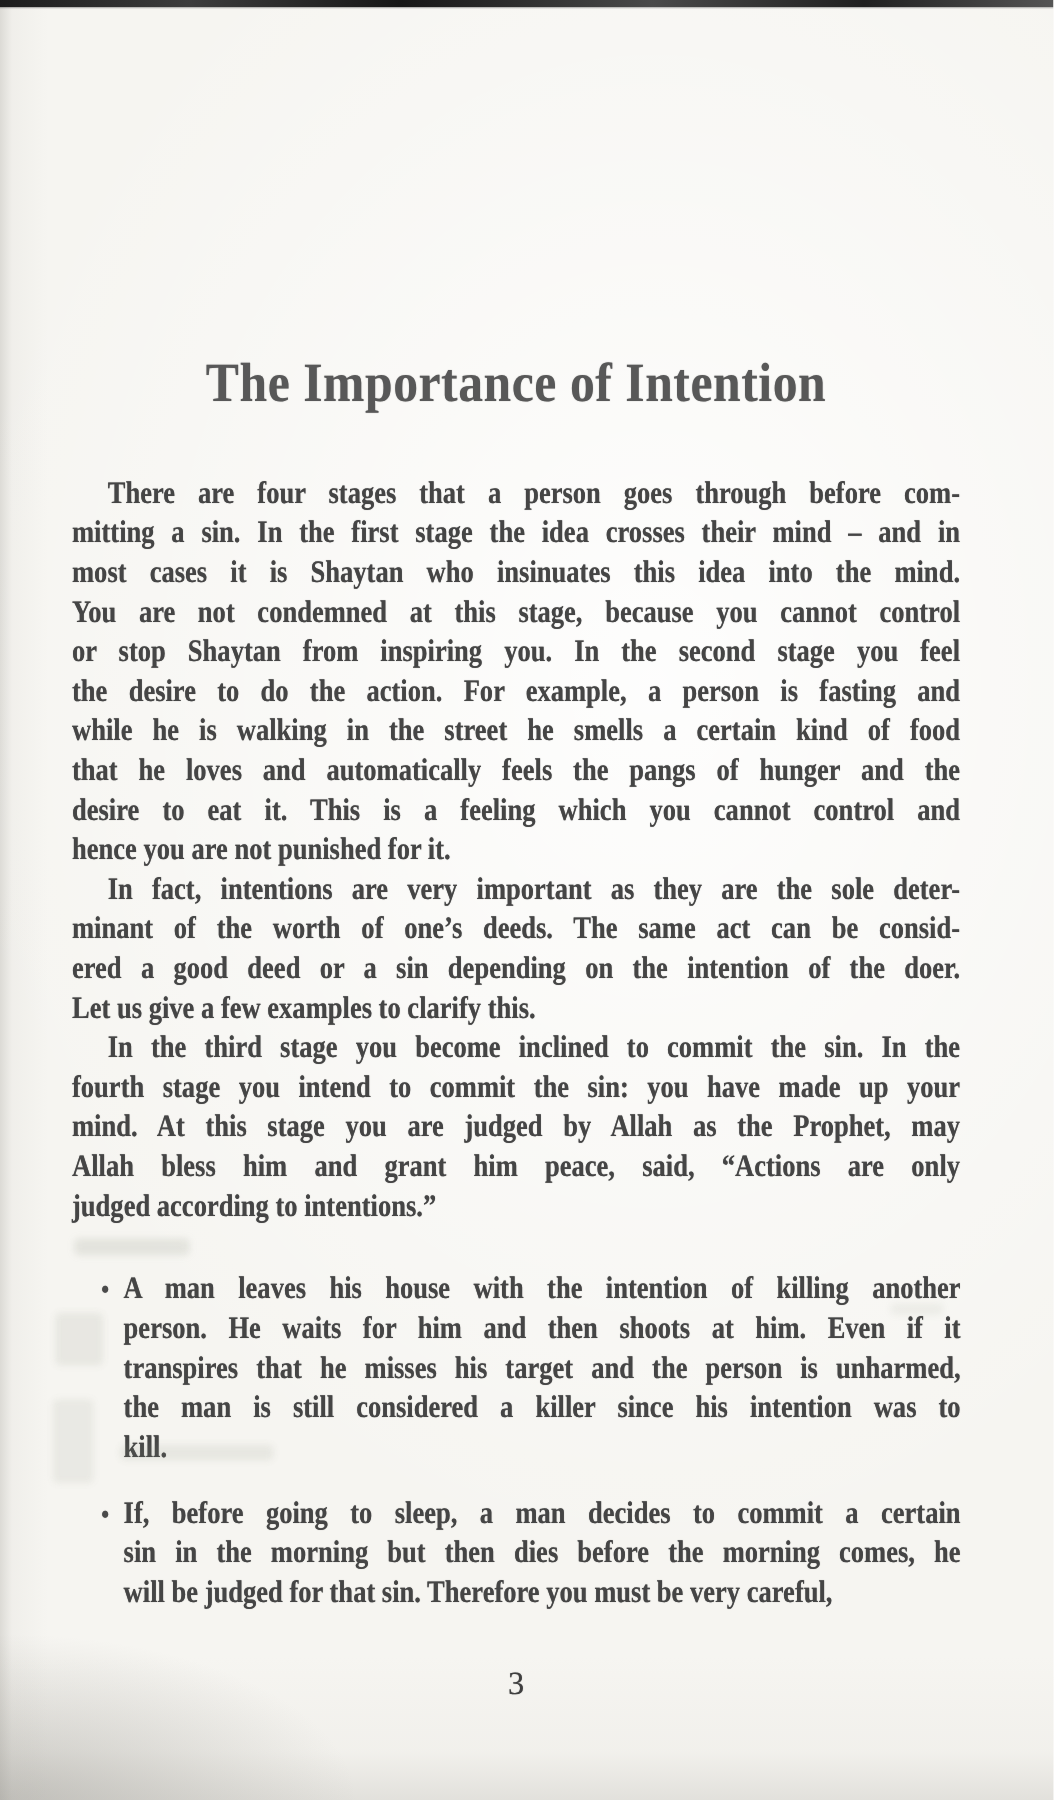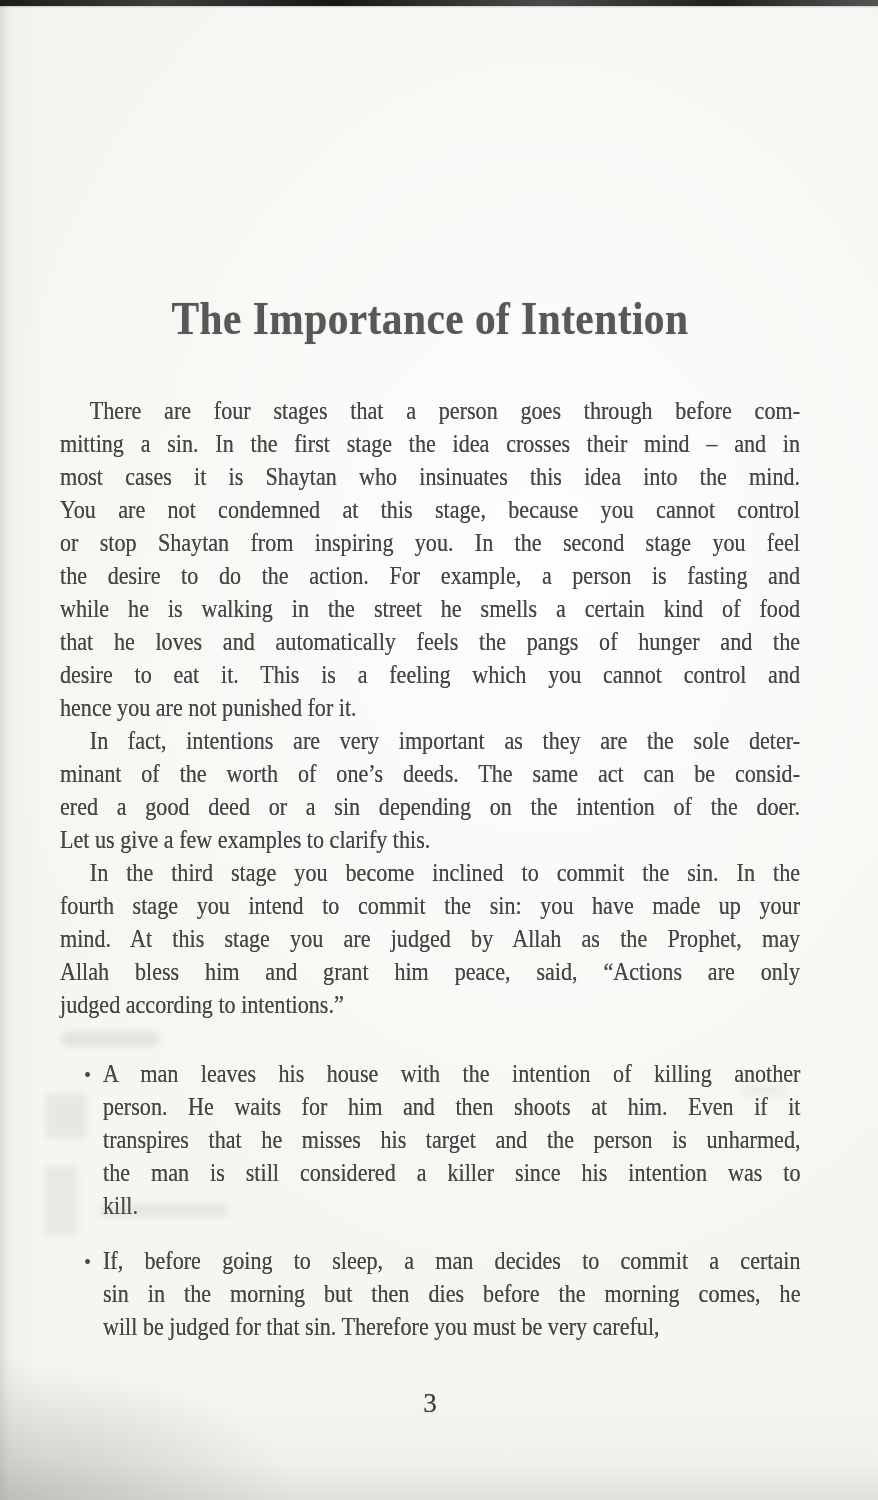--- a/index.html
+++ b/index.html
@@ -44,20 +44,21 @@
     color: #585858;
     text-shadow: 0 0 1px rgba(90,90,90,0.55);
     letter-spacing: 0.5px;
     white-space: nowrap;
   }
   .text-block {
     position: absolute; left: 60px; top: 394px; width: 740px;
     font-size: 26px; line-height: 33px;
     color: #454545;
     text-shadow: 0 0 0.7px rgba(70,70,70,0.75);
+    font-weight: bold;
   }
   .para { margin: 0; }
   .para .line {
     width: 870px;
     transform: scaleX(0.8506); transform-origin: 0 0;
     text-align: justify; text-align-last: justify;
     white-space: nowrap;
     height: 33px;
   }
   .para .line.last { text-align-last: left; }

